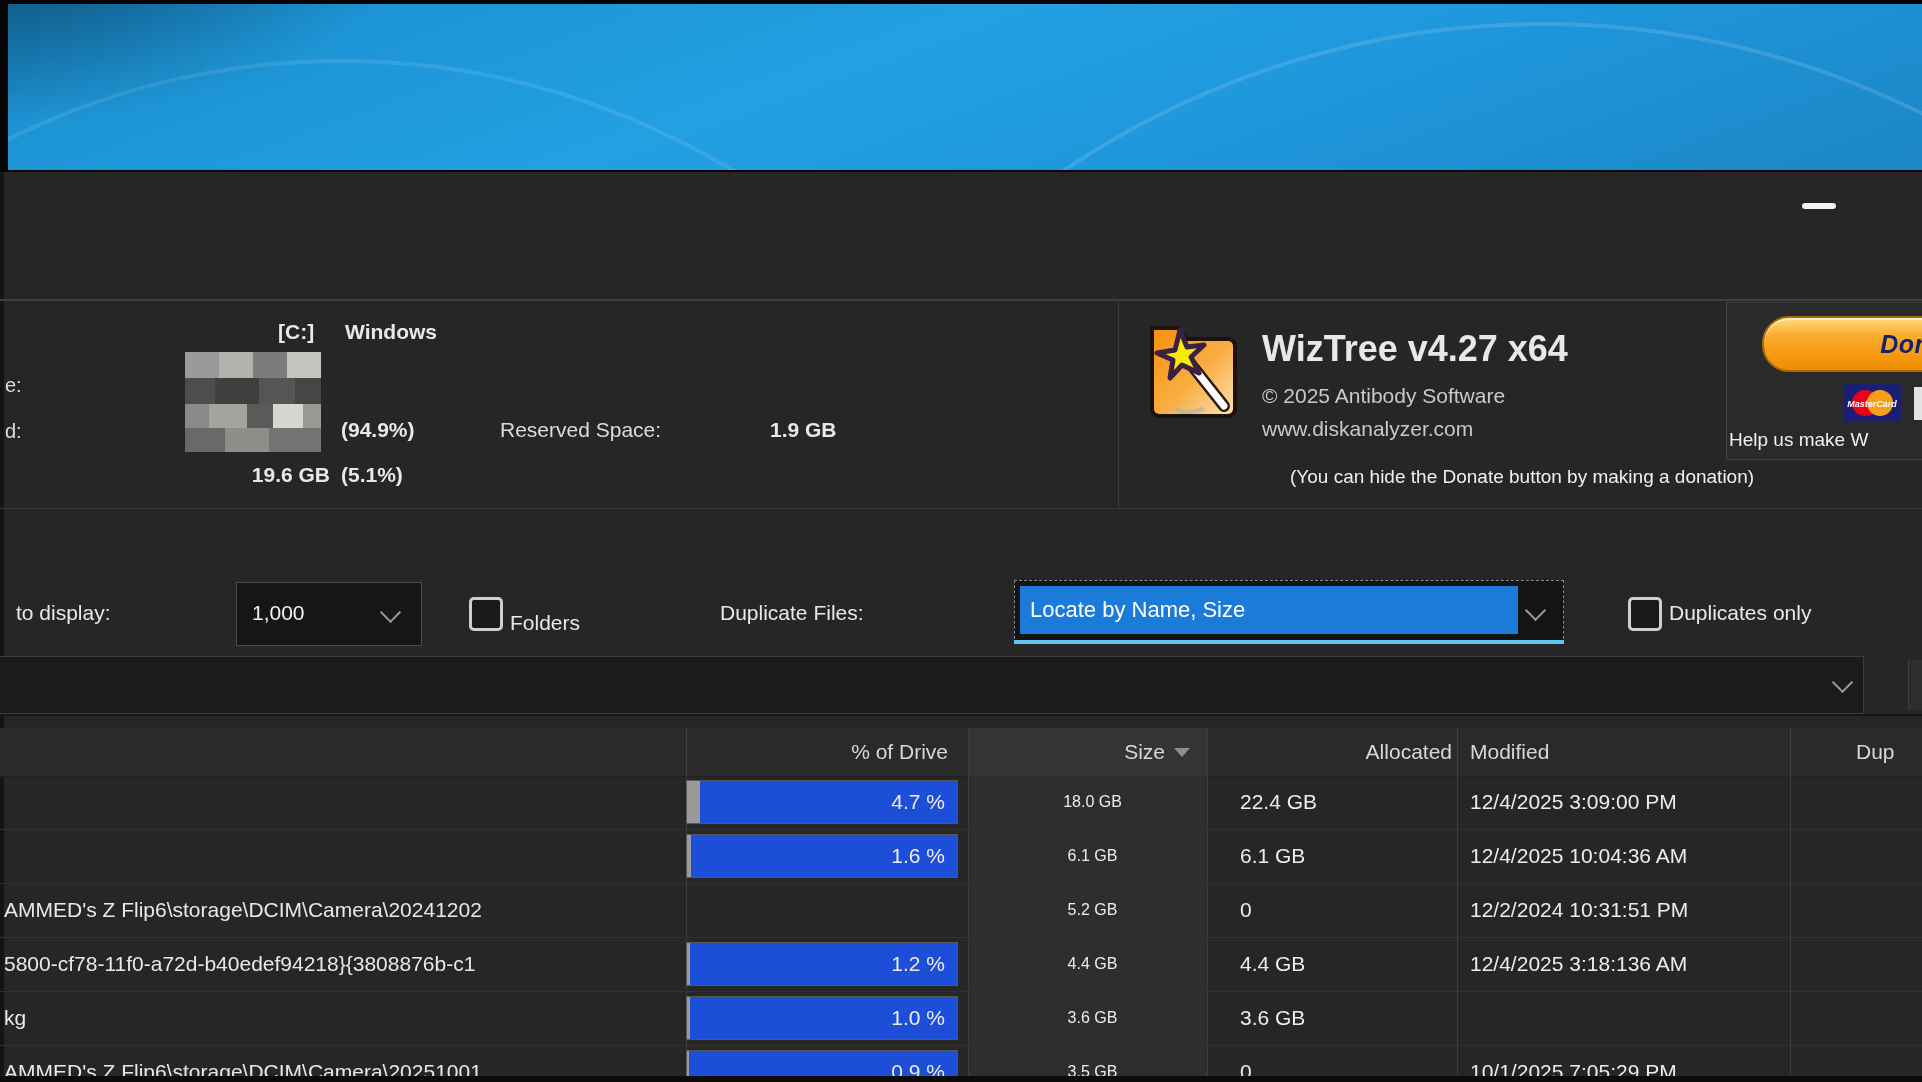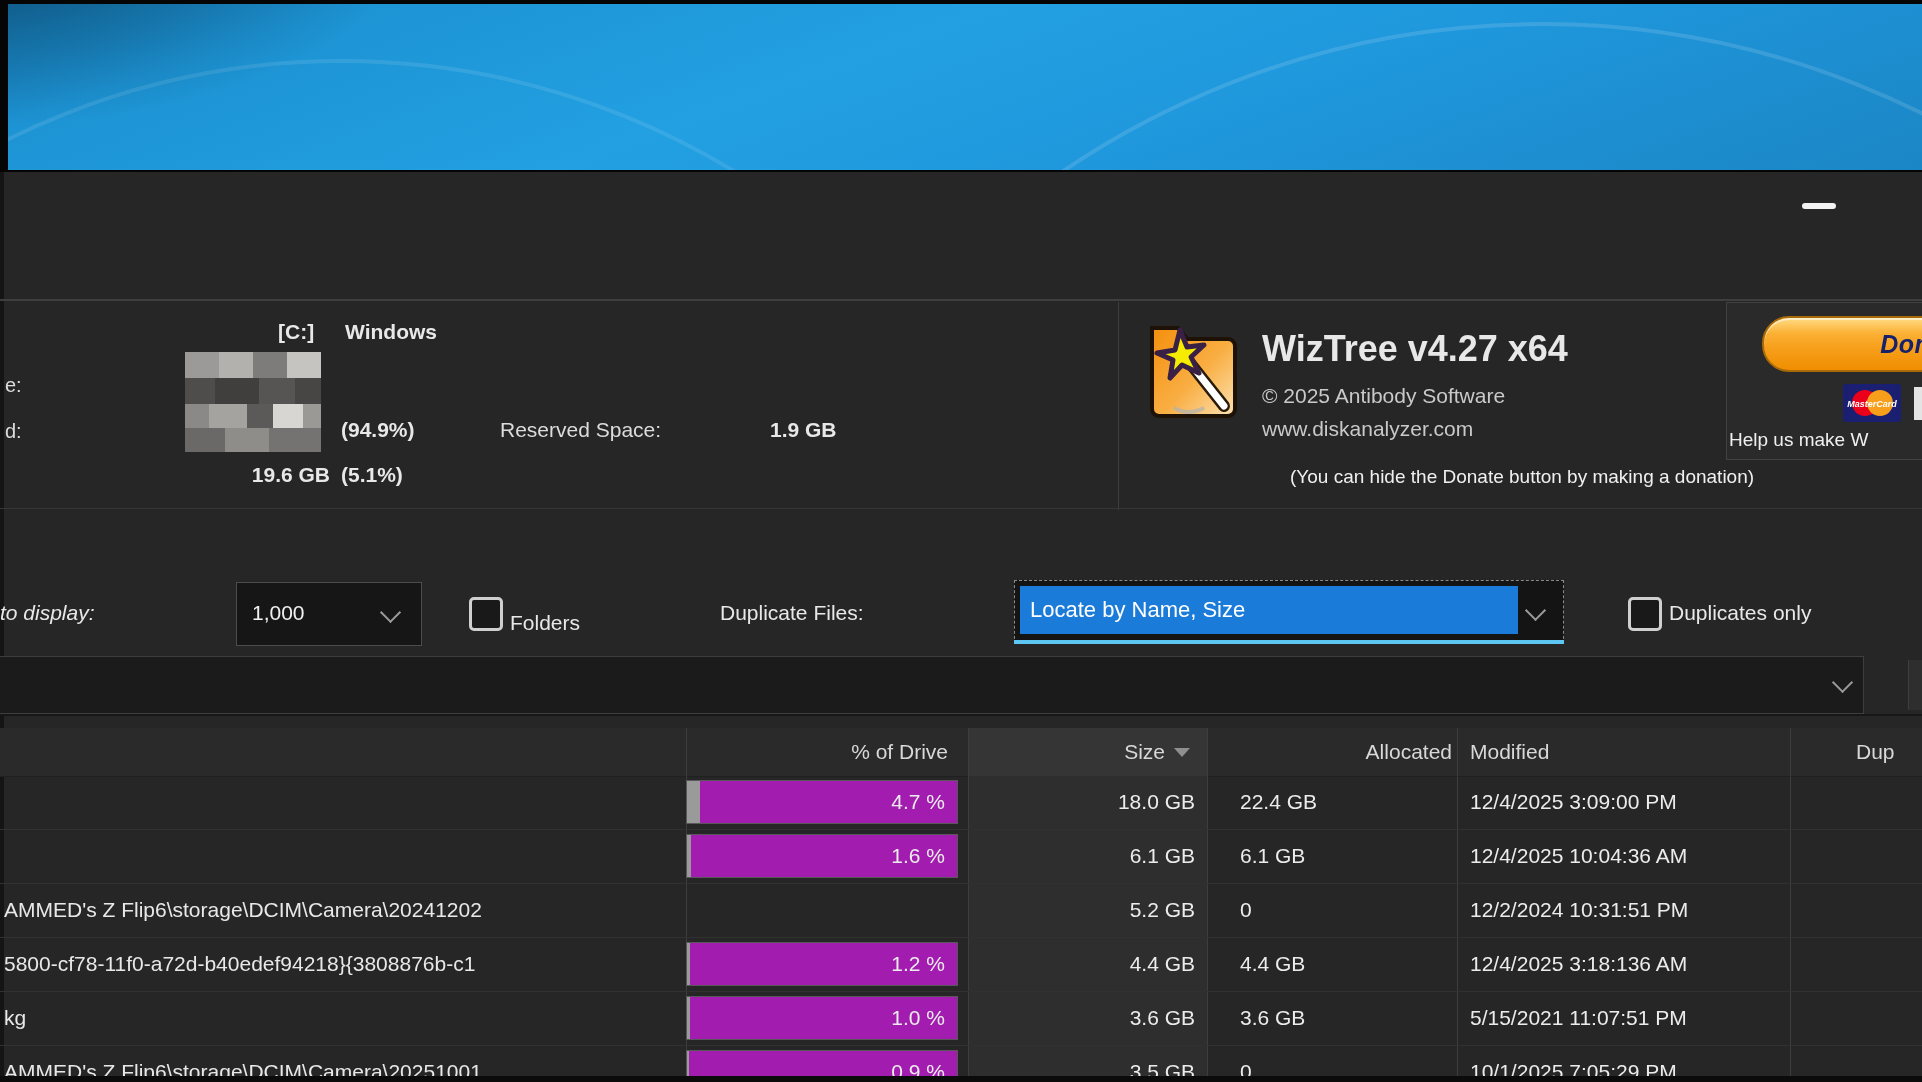--- a/index.html
+++ b/index.html
@@ -72,24 +72,24 @@
   .size-col-bg .hd{position:absolute;left:0;top:0;width:100%;height:48px;background:rgba(255,255,255,.035);}
   .vsep{position:absolute;top:728px;width:1px;height:348px;background:#3d3d3d;}
   .hcell{position:absolute;top:728px;height:48px;line-height:48px;font-size:21px;color:#d8d8d8;white-space:nowrap;}
   .right{text-align:right;}
   .size-hd{display:flex;align-items:center;justify-content:flex-end;gap:9px;}
   .sort-tri{width:0;height:0;border-left:8px solid transparent;border-right:8px solid transparent;border-top:9px solid #8f8f8f;}
   .rows{position:absolute;left:0;top:776px;width:1922px;}
   .trow{position:relative;width:1922px;height:54px;border-bottom:1px solid #313131;box-sizing:border-box;}
   .c-name{position:absolute;left:4px;top:0;width:672px;line-height:52px;font-size:21px;color:#e8e8e8;
     white-space:nowrap;overflow:hidden;}
-  .pct-box{position:absolute;left:686px;top:4px;width:270px;height:42px;border:1px solid #585858;background:#a21caf;}
+  .pct-box{position:absolute;left:686px;top:4px;width:270px;height:42px;border:1px solid #585858;background:#1d4ed8;}
   .pct-fill{position:absolute;left:0;top:0;height:100%;background:#9a9a9a;}
   .pct-txt{position:absolute;right:12px;top:0;line-height:42px;font-size:21px;color:#ececec;}
-  .c-size{position:absolute;left:990px;top:0;width:205px;text-align:right;line-height:52px;font-size:21px;color:#ececec;}
+  .c-size{position:absolute;left:990px;top:0;width:205px;text-align:center;line-height:52px;font-size:16px;color:#ececec;}
   .c-alloc{position:absolute;left:1240px;top:0;width:207px;line-height:52px;font-size:21px;color:#ececec;}
   .c-mod{position:absolute;left:1470px;top:0;line-height:52px;font-size:21px;color:#ececec;white-space:nowrap;}
   .bottom-strip{position:absolute;left:0;top:1076px;width:1922px;height:6px;background:#0b0b0b;}
 </style>
 </head>
 <body>
 
 <div class="screen">
 
   <div class="wallpaper">
@@ -148,21 +148,21 @@
       <rect x="0" y="0" width="58" height="38" rx="3" fill="#1a1f71"></rect>
       <circle cx="22" cy="19" r="13" fill="#eb001b"></circle>
       <circle cx="37" cy="19" r="13" fill="#f79e1b"></circle>
       <text x="29" y="23" font-size="9" font-style="italic" font-weight="bold" fill="#ffffff" text-anchor="middle" font-family="Liberation Sans, sans-serif">MasterCard</text>
     </svg>
   </div>
   <div class="pay-sliver"></div>
   <div class="help-text">Help us make W</div>
   <div class="panel-div"></div>
 
-  <div class="txt fs21" style="left:0;top:601px;font-style:italic;">to display:</div>
+  <div class="txt fs21" style="left:16px;top:601px;">to display:</div>
   <div class="num-dd">
     <div class="val">1,000</div>
     <div class="chev" style="left:146px;top:22px;"></div>
   </div>
   <div class="checkbox" style="left:469px;top:597px;"></div>
   <div class="txt fs21" style="left:510px;top:611px;">Folders</div>
   <div class="txt fs21" style="left:720px;top:601px;">Duplicate Files:</div>
   <div class="dup-combo">
     <div class="sel">Locate by Name, Size</div>
     <div class="chev" style="left:513px;top:22px;"></div>
@@ -238,21 +238,20 @@
     </div>
 
     <div class="trow">
       <div class="c-name">kg</div>
       <div class="pct-box">
         <div class="pct-fill" style="width: 1%;"></div>
         <div class="pct-txt">1.0 %</div>
       </div>
       <div class="c-size">3.6 GB</div>
       <div class="c-alloc">3.6 GB</div>
-      <div class="c-mod">5/15/2021 11:07:51 PM</div>
     </div>
 
     <div class="trow">
       <div class="c-name">AMMED's Z Flip6\storage\DCIM\Camera\20251001</div>
       <div class="pct-box">
         <div class="pct-fill" style="width: 0.9%;"></div>
         <div class="pct-txt">0.9 %</div>
       </div>
       <div class="c-size">3.5 GB</div>
       <div class="c-alloc">0</div>

